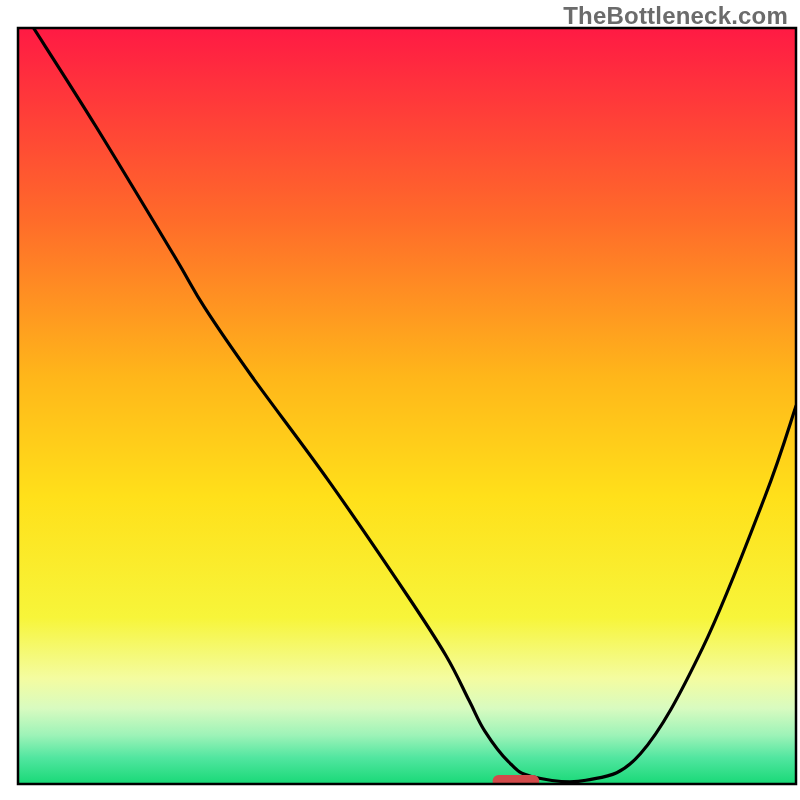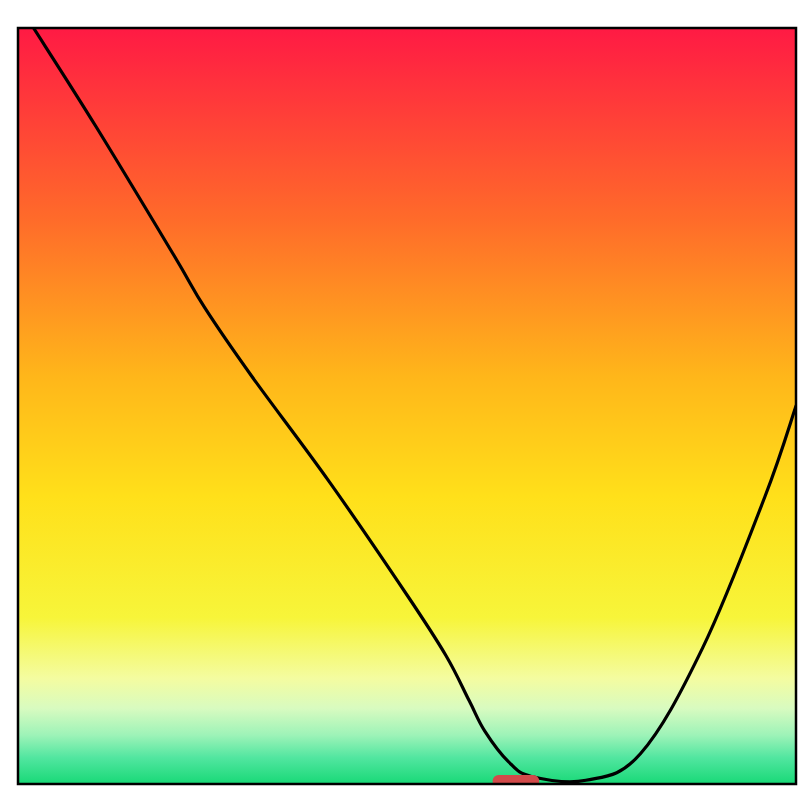--- a/index.html
+++ b/index.html
@@ -47,20 +47,21 @@
   }
   .marker {
     fill: #d24a4a;
     stroke: none;
   }
 </style>
 </head>
 <body>
 
 <div class="chart-container">
+  <div class="watermark">TheBottleneck.com</div>
 
   <svg class="plot" viewBox="0 0 800 800">
     <defs>
       <linearGradient id="bg-grad" x1="0" y1="0" x2="0" y2="1">
           <stop offset="0%" stop-color="#ff1a44"></stop>
           <stop offset="25%" stop-color="#ff6a2a"></stop>
           <stop offset="46%" stop-color="#ffb61a"></stop>
           <stop offset="62%" stop-color="#ffe01a"></stop>
           <stop offset="78%" stop-color="#f7f53a"></stop>
           <stop offset="86%" stop-color="#f4fca0"></stop>

